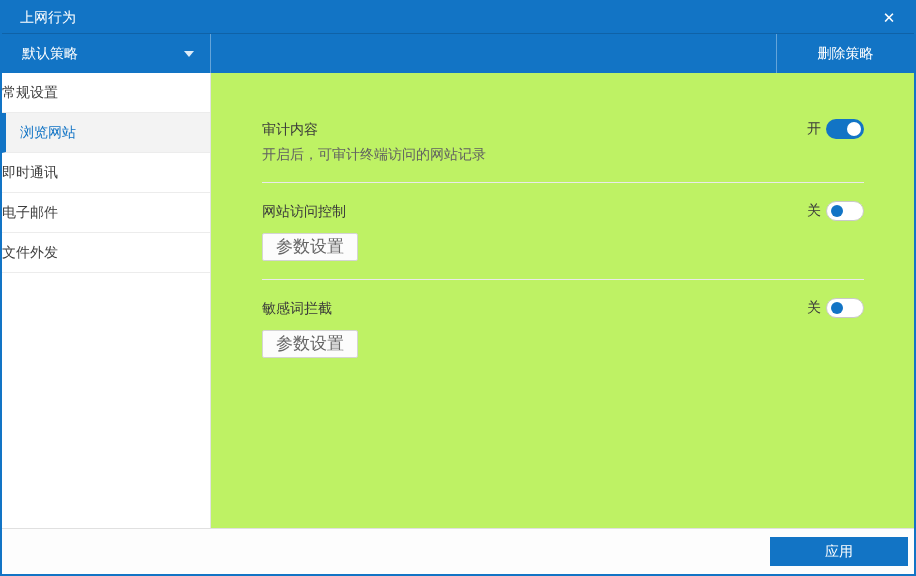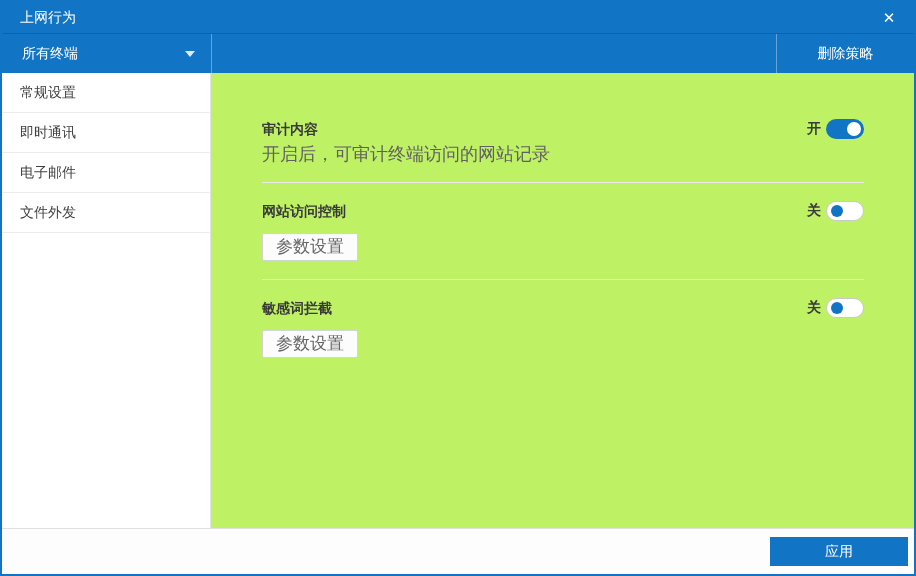--- a/index.html
+++ b/index.html
@@ -49,39 +49,39 @@
     border-top:6px solid #ddecf9;
   }
   
   .body { flex:1 1 auto; display:flex; min-height:0; }
   .sidebar {
     width:209px; flex:0 0 auto; background:#fff;
     border-right:1px solid #e3e3e3;
   }
   .side-item {
     height:40px; display:flex; align-items:center;
-    padding-left:18px; font-size:14px; color:#3f3f3f;
+    font-size:14px; color:#3f3f3f;
     border-bottom:1px solid #ececec; cursor:pointer;
   }
   .side-item.selected {
     background:#f3f3f3; color:#1274c5;
     border-left:4px solid #1274c5; padding-left:14px;
   }
   .content {
     flex:1 1 auto; padding:0 50px 0 51px; overflow:hidden;
   }
   .section { padding:18px 0; border-bottom:1px solid #eaeaea; }
   .section:first-child { padding-top:46px; }
   .section:last-child { border-bottom:none; }
   .section-head {
-    display:flex; align-items:flex-end; justify-content:space-between; height:20px;font-weight:bold;
+    display:flex; align-items:flex-end; justify-content:space-between; height:20px;
   }
   .section-label { font-size:14px; color:#3a3a3a; line-height:20px; }
   .section-desc {
-    margin-top:5px; font-size:18px; color:#616161; line-height:20px;
+    margin-top:5px; font-size:14px; color:#616161; line-height:20px;
   }
   .param-btn {
     margin-top:12px; display:inline-block;
     padding:0 13px; height:28px; line-height:26px;
     background:#fcfcfc; border:1px solid #d4d4d4; border-radius:2px;
     font-size:17px; color:#666; cursor:pointer;
     font-family:"Liberation Sans","DejaVu Sans",sans-serif;
   }
   
   .toggle-wrap { display:flex; align-items:center; }
@@ -112,32 +112,33 @@
 <body>
 
 <div class="window">
 
   <div class="title-bar">
     <span>上网行为</span>
     <span class="close-btn">✕</span>
   </div>
 
   <div class="toolbar">
-    <div class="tb-dropdown seg2">
-      <span>所有终端</span>
+    <div class="tb-dropdown seg1">
+      <span>默认策略</span>
       <span class="caret"></span>
     </div>
     <div class="tb-spacer"></div>
     <div class="tb-delete">删除策略</div>
   </div>
 
   <div class="body">
 
     <div class="sidebar">
       <div class="side-item normal">常规设置</div>
+      <div class="side-item selected">浏览网站</div>
       <div class="side-item normal">即时通讯</div>
       <div class="side-item normal">电子邮件</div>
       <div class="side-item normal">文件外发</div>
     </div>
 
     <div class="content">
 
       <div class="section">
         <div class="section-head">
           <span class="section-label">审计内容</span>

